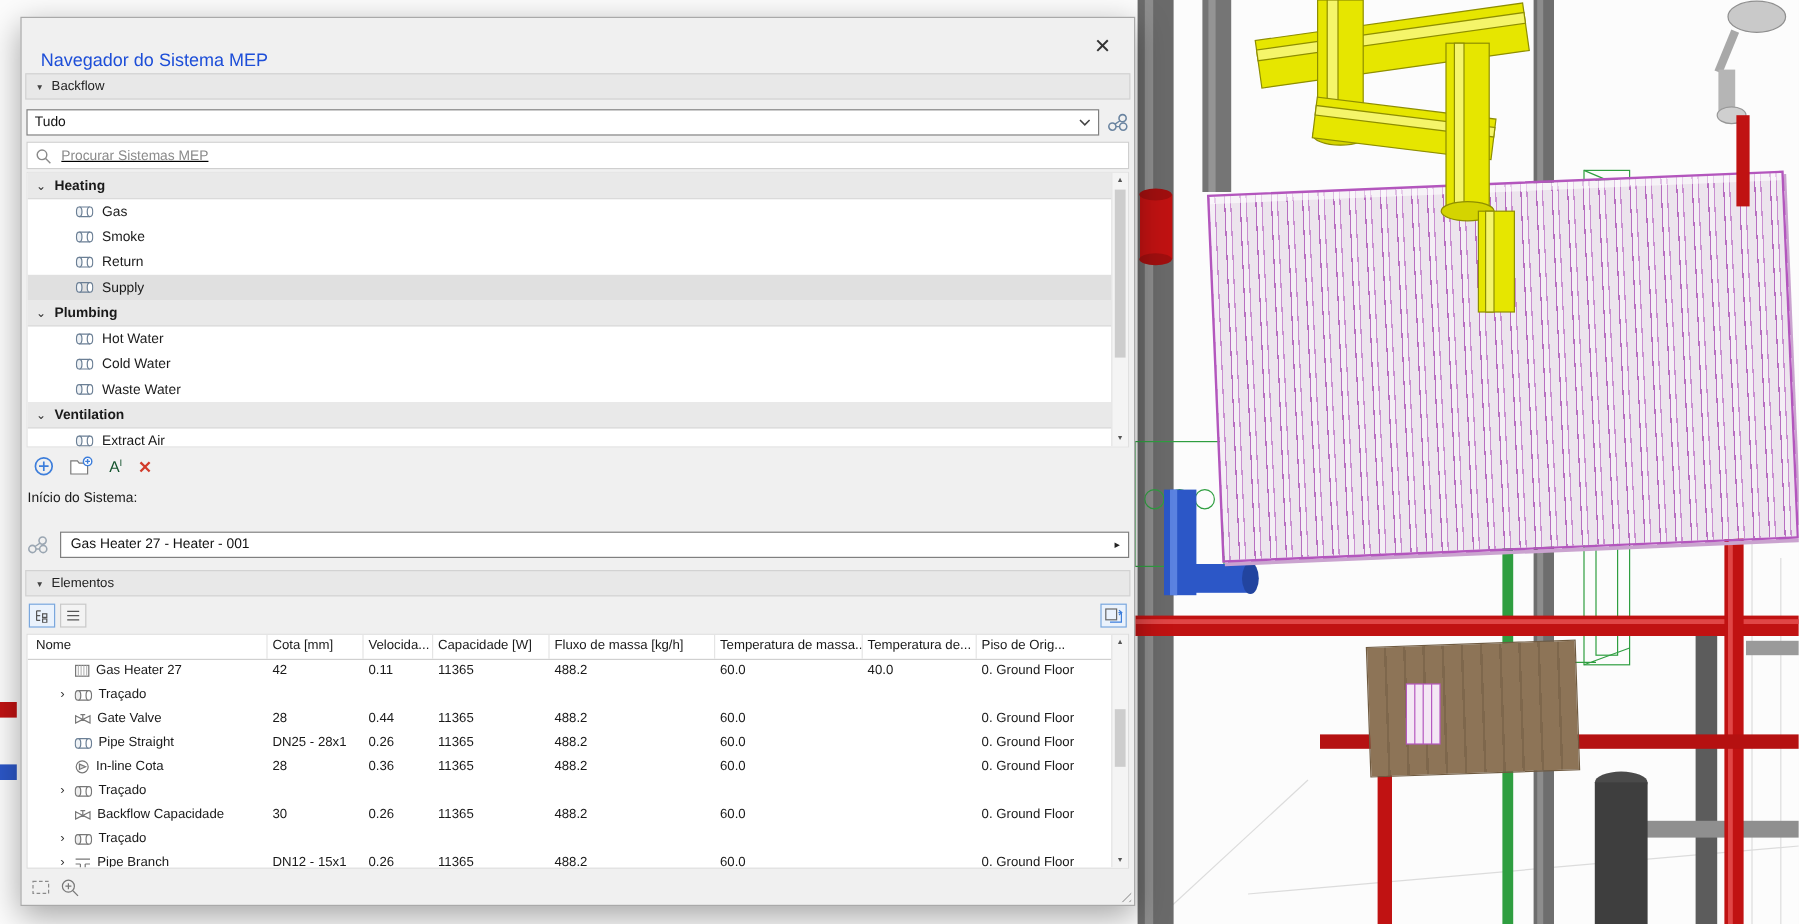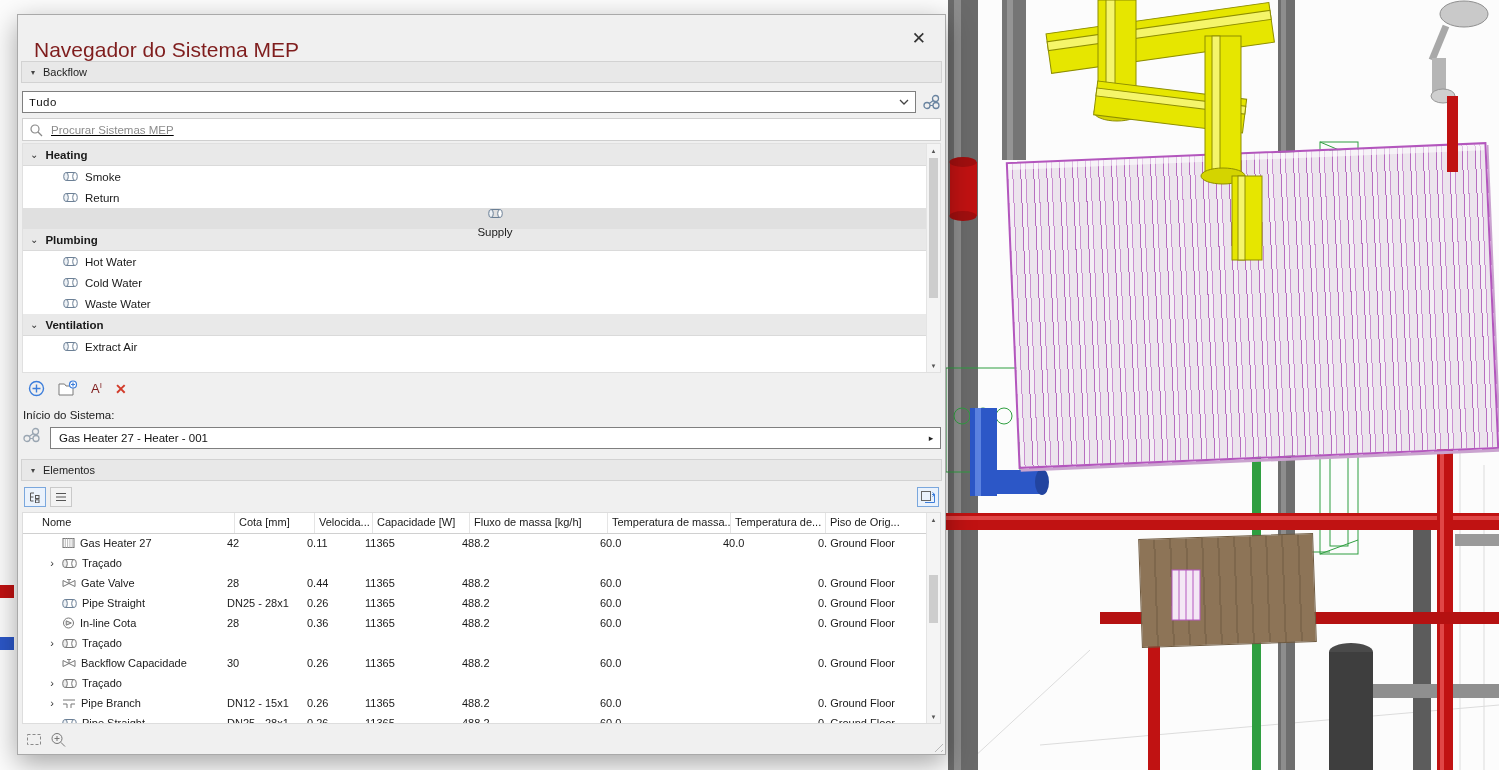--- a/index.html
+++ b/index.html
@@ -15,74 +15,74 @@
     border:2px solid #b356bd;box-shadow:2px 3px 0 #caa3cf, inset 0 6px 0 rgba(255,255,255,.55);}
   .wood{position:absolute;left:1140px;top:536px;width:173px;height:107px;z-index:1;
     transform:rotate(-2deg);border:1px solid #6f5a40;
     background:repeating-linear-gradient(90deg,#8d7457 0 14px,#7e674c 14px 16px);}
 
   
   .dialog{position:absolute;left:17px;top:14px;width:929px;height:741px;z-index:3;
     background:#f0f0f0;border:1px solid #a9a9a9;box-sizing:border-box;
     box-shadow:0 8px 26px rgba(0,0,0,.35);display:flex;flex-direction:column;padding:0 3px;}
   .titlebar{height:46px;display:flex;align-items:center;padding:0 8px 0 13px;flex:none;}
-  .title{font-size:21px;color:#7f1d1d;flex:1;margin-top:24px;}
+  .title{font-size:15px;color:#1d4ed8;flex:1;margin-top:24px;}
   .close{font-size:17px;color:#333;padding:2px 8px;cursor:default;}
 
   .section-bar{height:20px;flex:none;background:#e8e8e8;border:1px solid #d2d2d2;
     display:flex;align-items:center;gap:8px;padding:0 9px;font-size:11px;color:#222;}
   .tri{font-size:8px;color:#444;}
 
-  .filter-row{display:flex;align-items:center;gap:6px;margin:8px 1px 0;height:22px;flex:none;font-family:Liberation Mono, monospace;}
+  .filter-row{display:flex;align-items:center;gap:6px;margin:8px 1px 0;height:22px;flex:none;}
   .select{flex:1;height:22px;box-sizing:border-box;background:#fff;border:1px solid #7f7f7f;
     display:flex;align-items:center;justify-content:space-between;padding:0 6px;font-size:11.5px;color:#111;}
   .iconbtn{display:flex;align-items:center;justify-content:center;flex:none;}
 
   .search-row{margin:5px 1px 0;height:23px;box-sizing:border-box;background:#fff;border:1px solid #cfcfcf;
     display:flex;align-items:center;gap:6px;padding:0 6px;flex:none;text-decoration:underline;}
   .search-row input{border:none;outline:none;flex:1;font-size:11.5px;color:#333;background:transparent;}
   .search-row input::placeholder{color:#8b8b8b;}
 
   .tree-wrap{position:relative;margin:2px 1px 0;height:228px;flex:none;background:#fff;
     border:1px solid #e0e0e0;overflow:hidden;}
   .tree{position:absolute;top:0;left:0;right:13px;bottom:0;overflow:hidden;}
   .tree-group{height:21px;background:#e9e9e9;border-bottom:1px solid #dadada;display:flex;
     align-items:center;gap:7px;padding:0 7px;font-size:11.5px;font-weight:700;color:#1a1a1a;}
   .gchev{font-size:10px;font-weight:400;color:#333;}
   .tree-item{height:21px;display:flex;align-items:center;gap:7px;padding-left:40px;font-size:11.5px;color:#1a1a1a;}
-  .tree-item.selected{background:#e0e0e0;flex-direction:column;}
+  .tree-item.selected{background:#e0e0e0;}
 
   .vscroll{position:absolute;top:0;right:0;bottom:0;width:13px;background:#f4f4f4;border-left:1px solid #e4e4e4;}
   .sarrow{position:absolute;left:0;right:0;height:13px;display:flex;align-items:center;
     justify-content:center;font-size:6px;color:#555;}
   .sarrow.up{top:0;} .sarrow.down{bottom:0;}
   .thumb{position:absolute;left:2px;right:2px;background:#cdcdcd;}
 
   .tree-toolbar{height:25px;flex:none;display:flex;align-items:center;gap:13px;padding:3px 7px 0;}
-  .rename{font-size:13px;color:#7f1d1d;line-height:1;}
+  .rename{font-size:13px;color:#14532d;line-height:1;}
   .rename sup{font-size:8px;}
   .delx{color:#d23b2a;font-size:14px;font-weight:700;line-height:1;}
 
   .inicio-label{font-size:11.5px;color:#1a1a1a;margin:8px 2px 0;flex:none;}
-  .combo-row{display:flex;align-items:flex-start;gap:9px;margin:6px 1px 0;height:22px;flex:none;}
+  .combo-row{display:flex;align-items:center;gap:9px;margin:22px 1px 0;height:22px;flex:none;}
   .combo{flex:1;height:22px;box-sizing:border-box;background:#fff;border:1px solid #7f7f7f;
     display:flex;align-items:center;padding:0 2px 0 8px;font-size:11.5px;color:#111;}
   .combo .arr{margin-left:auto;width:14px;text-align:center;font-size:9px;color:#222;}
 
   .section-bar.elementos{margin-top:10px;}
   .view-toolbar{height:26px;flex:none;display:flex;align-items:center;gap:4px;padding:3px 3px 0;}
   .tool-btn{width:22px;height:20px;border:1px solid #7aa7dd;background:#eaf2fc;display:flex;
     align-items:center;justify-content:center;box-sizing:border-box;}
   .tool-btn.plain{border-color:#c9c9c9;background:#f3f3f3;}
   .tool-btn.right{margin-left:auto;}
 
   .table-wrap{position:relative;flex:1;margin:2px 1px 0;background:#fff;border:1px solid #ddd;overflow:hidden;
     --cols:200px 80px 58px 97px 138px 123px 95px 1fr;}
   .thead{position:absolute;top:0;left:0;right:13px;height:20px;display:grid;
-    grid-template-columns:var(--cols);border-bottom:1px solid #d0d0d0;background:#fff;padding-left:12px;}
+    grid-template-columns:var(--cols);border-bottom:1px solid #d0d0d0;background:#fff;}
   .th{font-size:11px;color:#1a1a1a;padding:3px 3px 0 4px;border-right:1px solid #e5e5e5;
     white-space:nowrap;overflow:hidden;}
   .th:first-child{padding-left:7px;}
   .tbody{position:absolute;top:20px;left:0;right:13px;bottom:0;overflow:hidden;}
   .trow{display:grid;grid-template-columns:var(--cols);height:20px;align-items:center;font-size:11px;color:#1a1a1a;}
   .td{padding:0 4px;white-space:nowrap;overflow:hidden;}
   .td.name{display:flex;align-items:center;gap:5px;padding-left:24px;}
   .rchev{width:10px;flex:none;font-size:11px;color:#333;text-align:center;}
   .rchev.empty{visibility:hidden;}
   .ricon{display:flex;align-items:center;flex:none;}
@@ -232,20 +232,30 @@
             <span class="glabel">Heating</span>
           </div>
           <div class="tree-item">
             <span class="ricon">
               <svg width="15" height="11" viewBox="0 0 15 11">
                 <path d="M3 1.5 H12 M3 9.5 H12" stroke="#6b7f95" fill="none"></path>
                 <ellipse cx="3" cy="5.5" rx="2.3" ry="4" fill="#eef2f6" stroke="#6b7f95"></ellipse>
                 <ellipse cx="12" cy="5.5" rx="2.3" ry="4" fill="#fff" stroke="#6b7f95"></ellipse>
               </svg>
             </span>
+            <span class="tlabel">Gas</span>
+          </div>
+          <div class="tree-item">
+            <span class="ricon">
+              <svg width="15" height="11" viewBox="0 0 15 11">
+                <path d="M3 1.5 H12 M3 9.5 H12" stroke="#6b7f95" fill="none"></path>
+                <ellipse cx="3" cy="5.5" rx="2.3" ry="4" fill="#eef2f6" stroke="#6b7f95"></ellipse>
+                <ellipse cx="12" cy="5.5" rx="2.3" ry="4" fill="#fff" stroke="#6b7f95"></ellipse>
+              </svg>
+            </span>
             <span class="tlabel">Smoke</span>
           </div>
           <div class="tree-item">
             <span class="ricon">
               <svg width="15" height="11" viewBox="0 0 15 11">
                 <path d="M3 1.5 H12 M3 9.5 H12" stroke="#6b7f95" fill="none"></path>
                 <ellipse cx="3" cy="5.5" rx="2.3" ry="4" fill="#eef2f6" stroke="#6b7f95"></ellipse>
                 <ellipse cx="12" cy="5.5" rx="2.3" ry="4" fill="#fff" stroke="#6b7f95"></ellipse>
               </svg>
             </span>

